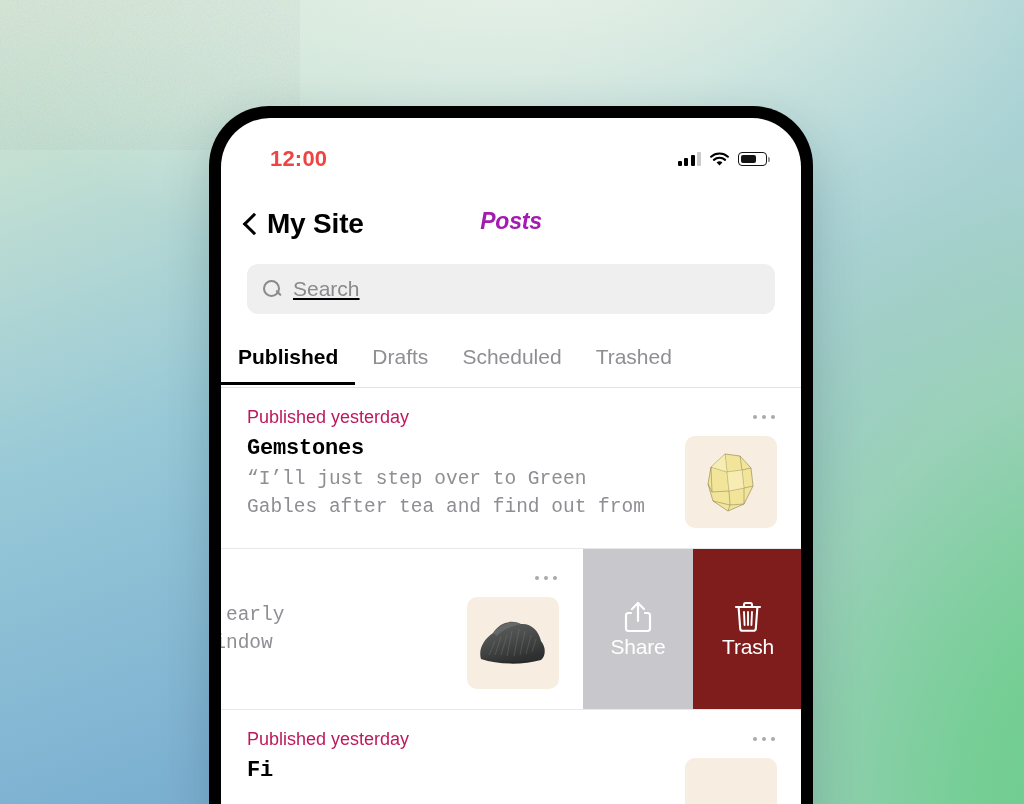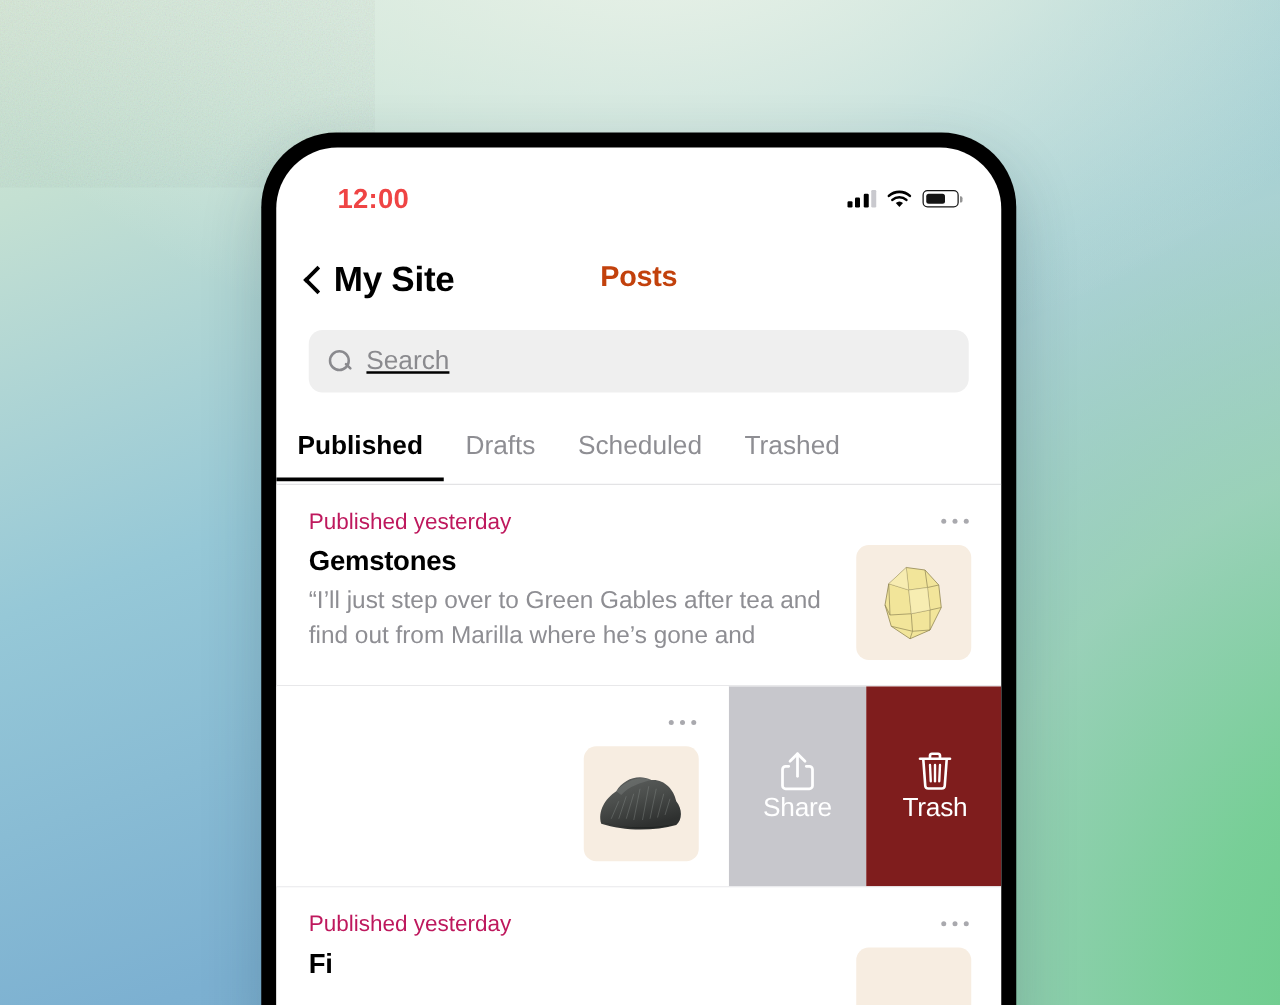--- a/index.html
+++ b/index.html
@@ -165,22 +165,23 @@
     color: #000;
     letter-spacing: -.2px;
   }
   #nav-title {
     position: absolute;
     left: 0; top: 6px;
     width: 580px;
     text-align: center;
     font-size: 23px;
     font-weight: bold;
-    color: #c2410c;
+    color: #a21caf;
     letter-spacing: -.2px;
+    font-style: italic;
   }
 
   
   #search-wrap {
     position: absolute;
     left: 26px; top: 146px;
     width: 528px; height: 50px;
     background: #efefef;
     border-radius: 11px;
     display: flex;
@@ -292,21 +293,21 @@
     display: block;
     width: 4px; height: 4px;
     background: #a9a9ae;
     border-radius: 50%;
   }
   .post-body {
     display: flex;
     gap: 18px;
     margin-top: 8px;
   }
-  .post-text { flex: 1; min-width: 0; }
+  .post-text { flex: 1; min-width: 0; font-family: Liberation Mono, monospace; }
   .post-title {
     font-size: 22px;
     font-weight: bold;
     color: #000;
     letter-spacing: -.2px;
     margin-bottom: 5px;
   }
   .post-excerpt {
     font-size: 19.5px;
     line-height: 1.42;

